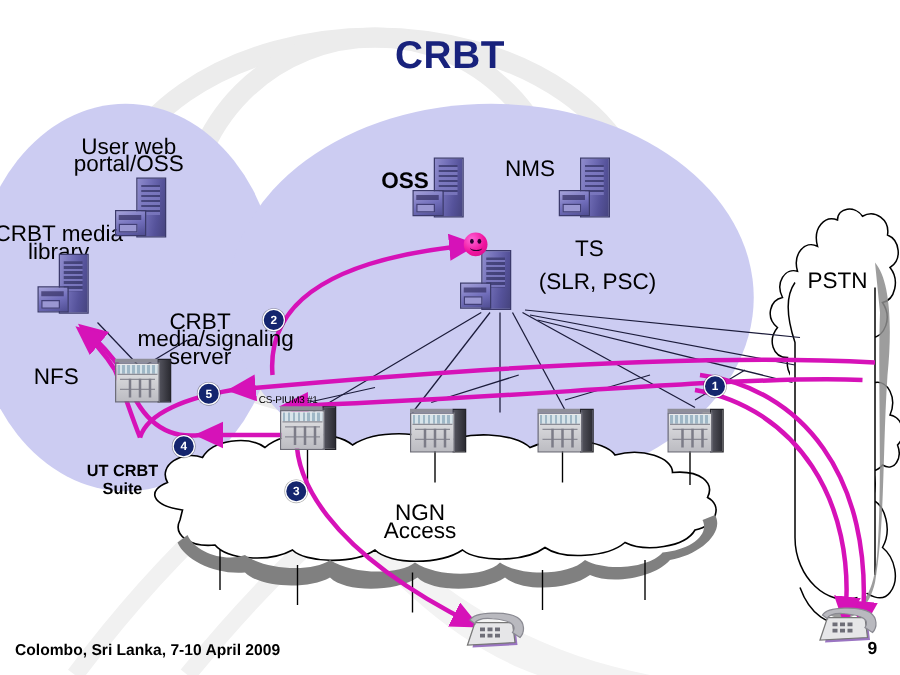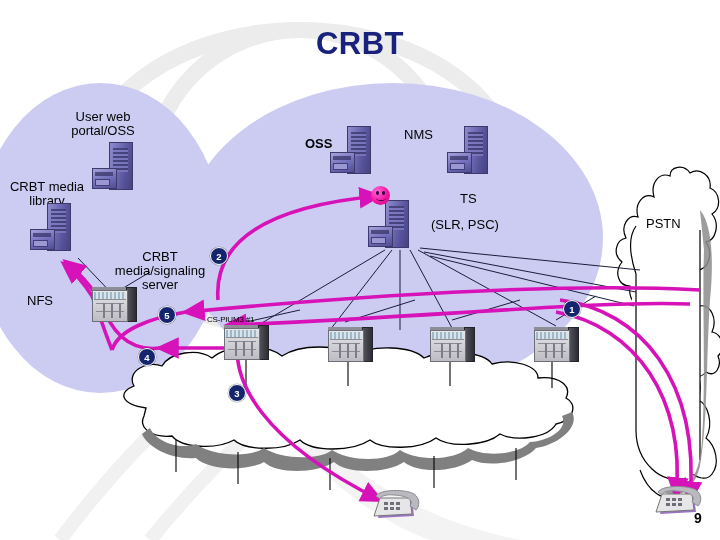--- a/index.html
+++ b/index.html
@@ -11,21 +11,21 @@
   #stage{position:absolute;inset:0;width:720px;height:540px;}
   .abs{position:absolute;}
 
   
   #title{
     left:0;right:0;top:26px;text-align:center;
     font-size:31px;font-weight:bold;color:#18227c;letter-spacing:.5px;
   }
 
   
-  .lbl{font-size:13px;line-height:14px;color:#000;white-space:pre-line;}
+  .lbl{font-size:18px;line-height:14px;color:#000;white-space:pre-line;}
   .lbl.ctr{text-align:center;}
   .lbl.bold{font-weight:bold;font-size:13px;}
   .tiny{font-size:8px;letter-spacing:-.2px;}
 
   
   #footer{left:12px;top:513px;font-size:12.5px;font-weight:bold;color:#000;}
   #pageno{left:694px;top:510px;font-size:14px;font-weight:bold;color:#000;}
 
   
   .badge{
@@ -408,29 +408,34 @@
 
   <div class="abs lbl ctr" style="left:-8px;top:180px;width:110px;">CRBT media
 library</div>
 
   <div class="abs lbl" style="left:27px;top:294px;">NFS</div>
 
   <div class="abs lbl ctr" style="left:110px;top:250px;width:100px;">CRBT
 media/signaling
 server</div>
 
+  <div class="abs lbl ctr bold" style="left:48px;top:370px;width:100px;">UT CRBT
+Suite</div>
 
   <div class="abs lbl" style="left:305px;top:137px;font-weight:bold;">OSS</div>
 
   <div class="abs lbl" style="left:404px;top:128px;">NMS</div>
 
   <div class="abs lbl" style="left:460px;top:192px;text-align:center;">TS</div>
 
   <div class="abs lbl" style="left:431px;top:218px;">(SLR, PSC)</div>
 
   <div class="abs lbl tiny" style="left:207px;top:313px;">CS-PIUM3 #1</div>
 
+  <div class="abs lbl ctr" style="left:288px;top:403px;width:96px;">NGN
+Access</div>
 
   <div class="abs lbl" style="left:646px;top:217px;">PSTN</div>
 
+  <div class="abs" id="footer">Colombo, Sri Lanka, 7-10 April 2009</div>
   <div class="abs" id="pageno">9</div>
 
 </div>
 
 </body></html>

